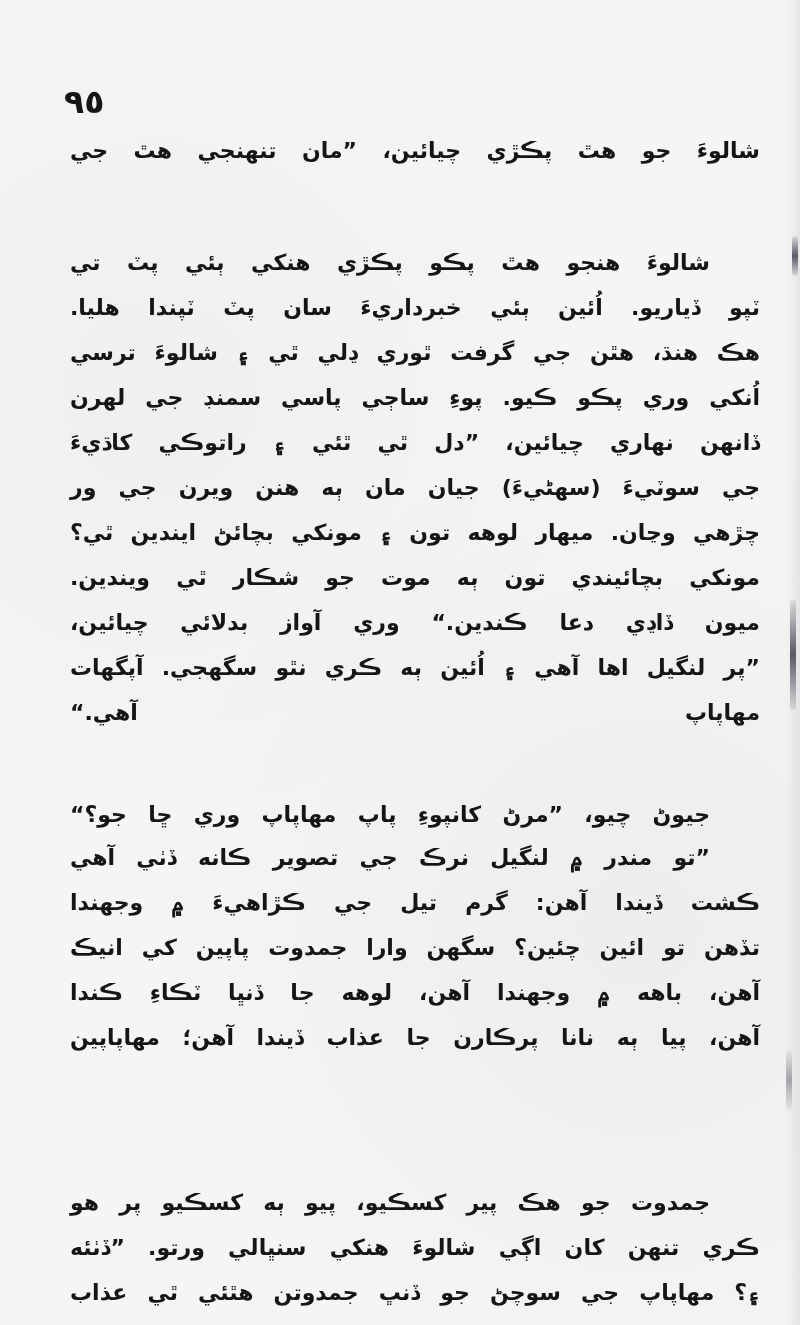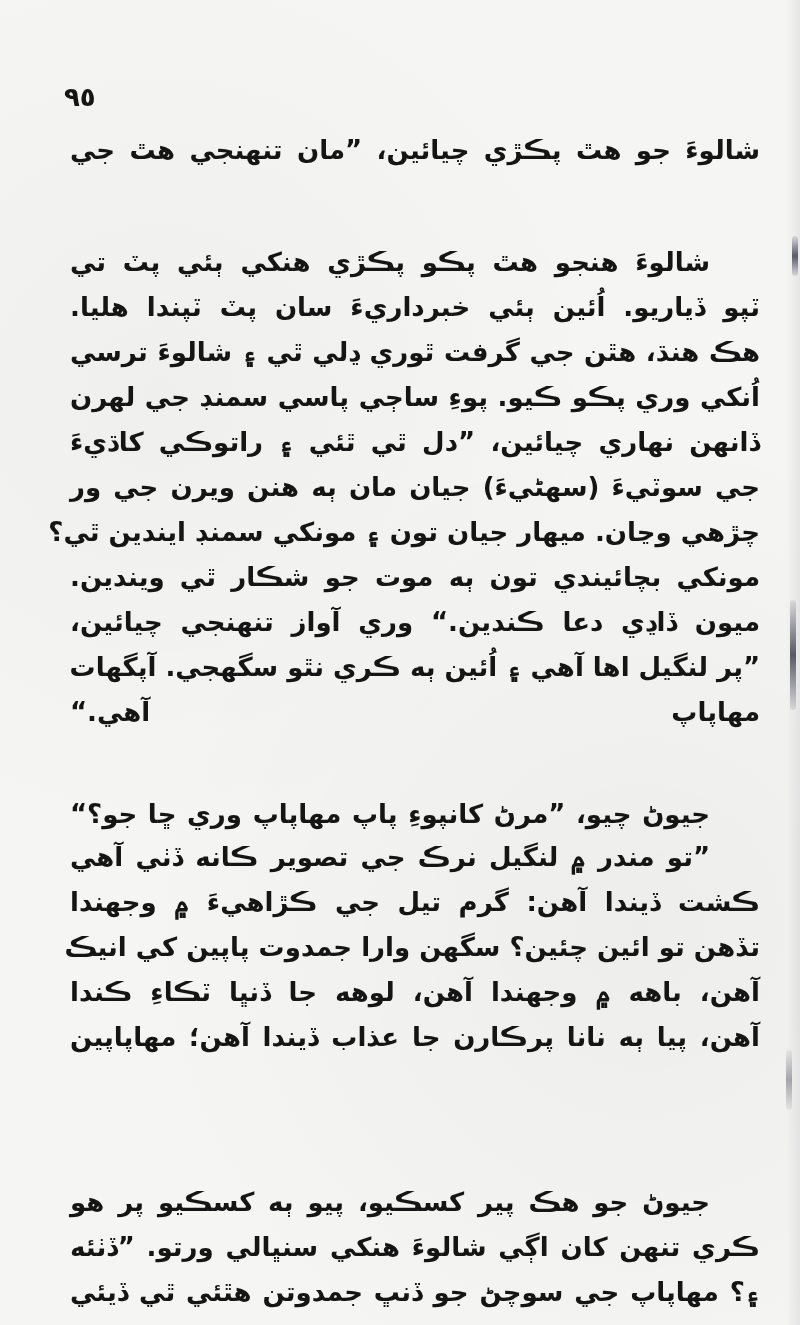--- a/index.html
+++ b/index.html
@@ -36,33 +36,33 @@
       border-radius: 3px;
       background: linear-gradient(to bottom, rgba(60,60,75,0.1), rgba(40,40,60,0.75), rgba(60,60,75,0.1));
     }
     .edge-mark.m1 { right: 2px; top: 236px; height: 40px; }
     .edge-mark.m2 { right: 4px; top: 600px; height: 110px; }
     .edge-mark.m3 { right: 8px; top: 1050px; height: 60px; opacity: 0.5; }
     .page-number {
       position: absolute;
       left: 64px;
       top: 82px;
-      font-size: 26px;
+      font-size: 33px;
       font-weight: bold;
       direction: rtl;
       letter-spacing: 1px;
     }
     .text-block {
       position: absolute;
       left: 70px;
       right: 40px;
       direction: rtl;
       text-align: justify;
       font-family: "DejaVu Sans", sans-serif;
-      font-size: 26px;
+      font-size: 22px;
       font-weight: bold;
       line-height: 45px;
     }
     .line {
       display: block;
       white-space: nowrap;
       height: 45px;
       text-align: justify;
       text-align-last: justify;
     }
@@ -88,38 +88,38 @@
     <span class="line">شالوءَ جو هٿ پڪڙي چيائين، ”مان تنهنجي هٿ جي</span>
   </div>
 
   <div class="text-block" style="top:240px;">
     <span class="line indent">شالوءَ هنجو هٿ پڪو پڪڙي هنکي ٻئي پٽ تي</span>
     <span class="line">ٽپو ڏياريو. اُئين ٻئي خبرداريءَ سان پٽ ٽپندا هليا.</span>
     <span class="line">هڪ هنڌ، هٿن جي گرفت ٿوري ڍلي ٿي ۽ شالوءَ ترسي</span>
     <span class="line">اُنکي وري پڪو ڪيو. پوءِ ساڄي پاسي سمنڊ جي لهرن</span>
     <span class="line">ڏانهن نهاري چيائين، ”دل ٿي ٿئي ۽ راتوڪي کاڌيءَ</span>
     <span class="line">جي سوٽيءَ (سهڻيءَ) جيان مان ٻه هنن ويرن جي ور</span>
-    <span class="line">چڙهي وڃان. ميهار جيان تون ۽ مونکي سمنڊ ايندين ٿي؟</span>
+    <span class="line">چڙهي وڃان. ميهار لوهه تون ۽ مونکي بچائڻ ايندين ٿي؟</span>
     <span class="line">مونکي بچائيندي تون ٻه موت جو شڪار ٿي ويندين.</span>
-    <span class="line">ميون ڏاڍي دعا ڪندين.“ وري آواز تنهنجي چيائين،</span>
+    <span class="line">ميون ڏاڍي دعا ڪندين.“ وري آواز بدلائي چيائين،</span>
     <span class="line">”پر لنگيل اها آهي ۽ اُئين ٻه ڪري نٿو سگهجي. آپگهات</span>
     <span class="line">مهاپاپ آهي.“</span>
 
   </div>
 
   <div class="text-block" style="top:792px;">
     <span class="line indent">جيوڻ چيو، ”مرڻ کانپوءِ پاپ مهاپاپ وري ڇا جو؟“</span>
   </div>
 
   <div class="text-block" style="top:835px;">
     <span class="line indent">”تو مندر ۾ لنگيل نرڪ جي تصوير ڪانه ڏٺي آهي</span>
     <span class="line">ڪشت ڏيندا آهن: گرم تيل جي ڪڙاهيءَ ۾ وجهندا</span>
     <span class="line">تڏهن تو ائين چئين؟ سگهن وارا جمدوت پاپين کي انيڪ</span>
     <span class="line">آهن، باهه ۾ وجهندا آهن، لوهه جا ڏنڀا ٽڪاءِ ڪندا</span>
     <span class="line">آهن، پيا ٻه نانا پرڪارن جا عذاب ڏيندا آهن؛ مهاپاپين</span>
   </div>
 
   <div class="text-block" style="top:1180px;">
-    <span class="line indent">جيوڻ جو هڪ پير کسڪيو، پيو ٻه کسڪيو پر هو</span>
+    <span class="line indent">جمدوت جو هڪ پير کسڪيو، پيو ٻه کسڪيو پر هو</span>
     <span class="line">ڪري تنهن کان اڳي شالوءَ هنکي سنڀالي ورتو. ”ڏٺئه</span>
-    <span class="line">۽؟ مهاپاپ جي سوچڻ جو ڏنڀ جمدوتن هٿئي ٿي ڏيئي</span>
+    <span class="line">۽؟ مهاپاپ جي سوچڻ جو ڏنڀ جمدوتن هٿئي ٿي عذاب</span>
   </div>
 </div>
 
 </body></html>

